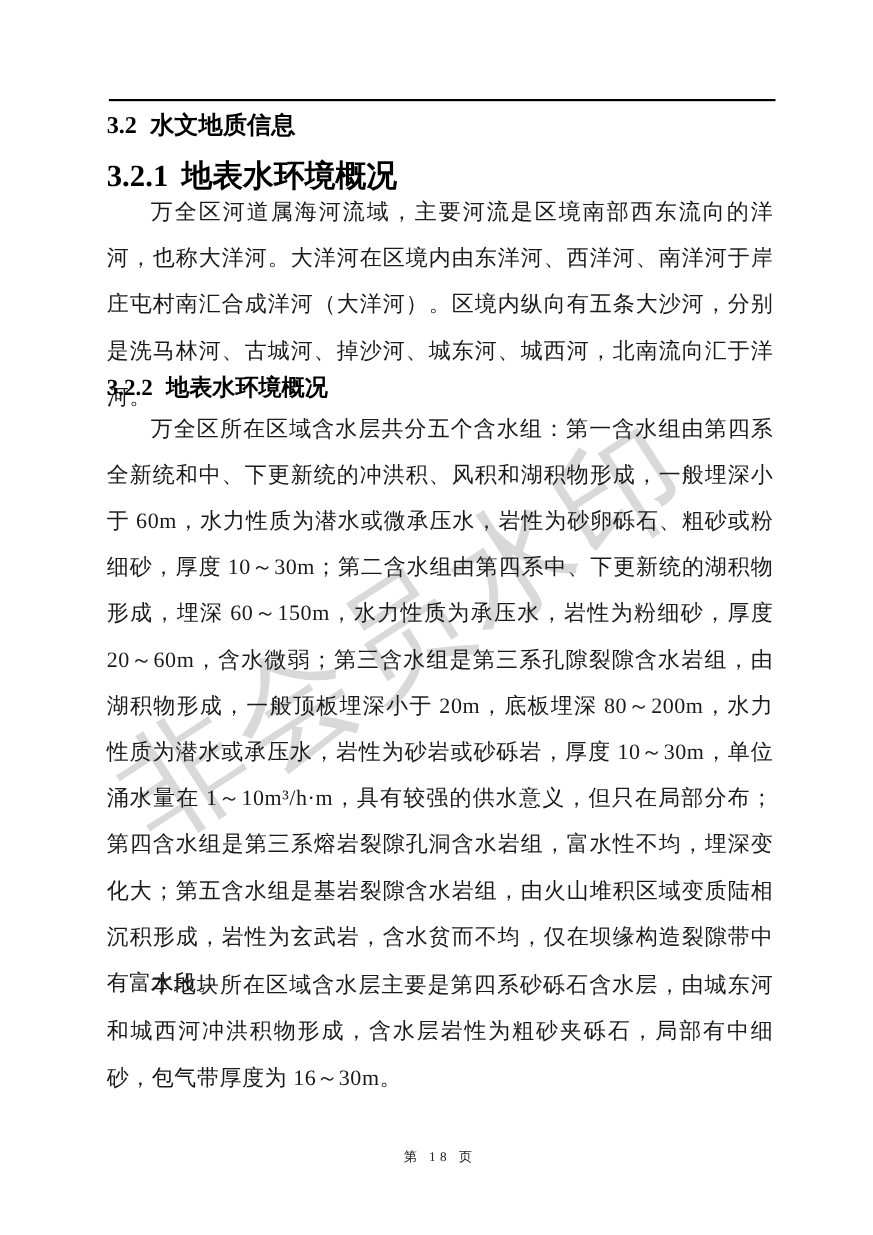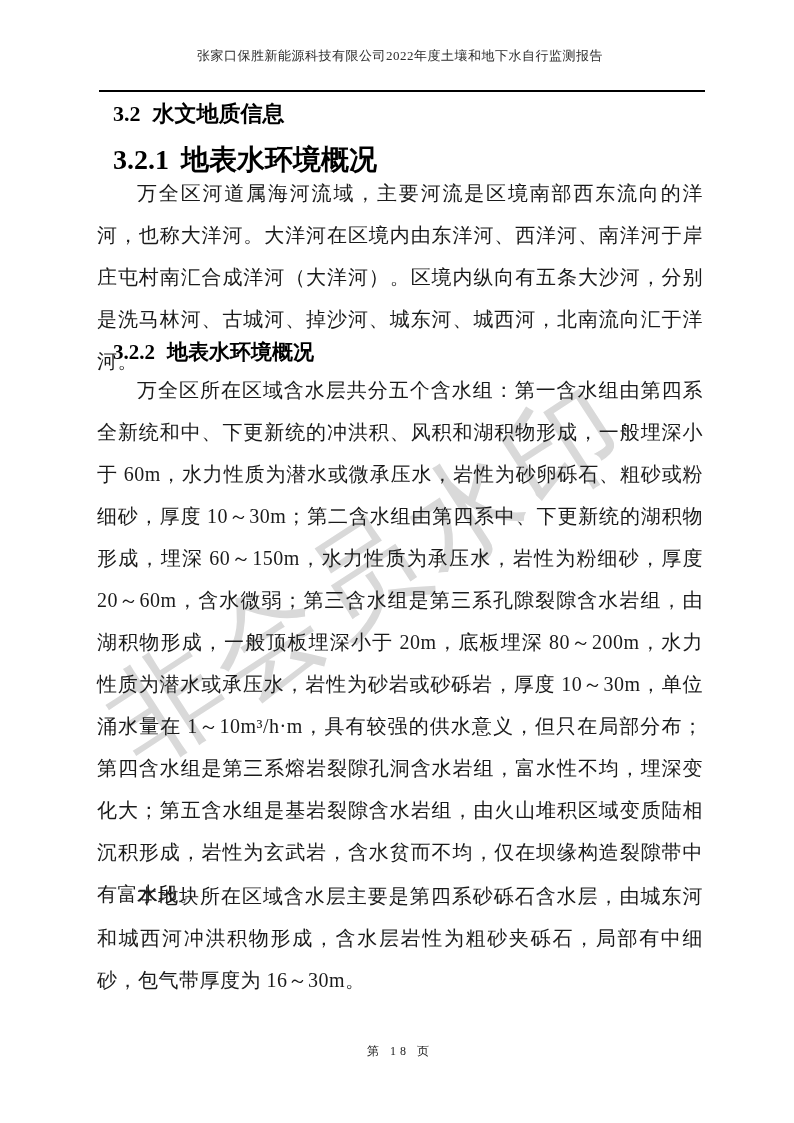--- a/index.html
+++ b/index.html
@@ -51,21 +51,21 @@
   }
   .content {
     position: absolute;
     left: 97px;
     top: 0;
     width: 606px;
     z-index: 1;
   }
   .h1, .h2 {
     position: absolute;
-    left: 16px;
+    left: 0;
     margin: 0;
     font-family: "Liberation Sans", "DejaVu Sans", sans-serif;
     font-weight: bold;
     color: #000000;
     white-space: nowrap;
   }
   .h1 { top: 99px;  font-size: 22px; }
   .h2-321 { top: 141px; font-size: 28px; }
   .h2-322 { top: 338px; font-size: 21px; }
   .h-num {
@@ -102,21 +102,20 @@
     z-index: 1;
   }
 </style>
 </head>
 <body>
 
 <div class="page">
 
   <div class="watermark" style="color: rgb(217, 217, 217);">非会员水印</div>
 
-  <div class="header-title">张家口保胜新能源科技有限公司2022年度土壤和地下水自行监测报告</div>
 
   <div class="header-rule"></div>
 
   <div class="content">
 
     <h1 class="h1"><span class="h-num">3.2</span><span>水文地质信息</span></h1>
 
     <h2 class="h2 h2-321"><span class="h-num">3.2.1</span><span>地表水环境概况</span></h2>
 
     <p class="para p-321">万全区河道属海河流域，主要河流是区境南部西东流向的洋河，也称大洋河。大洋河在区境内由东洋河、西洋河、南洋河于岸庄屯村南汇合成洋河（大洋河）。区境内纵向有五条大沙河，分别是洗马林河、古城河、掉沙河、城东河、城西河，北南流向汇于洋河。</p>

